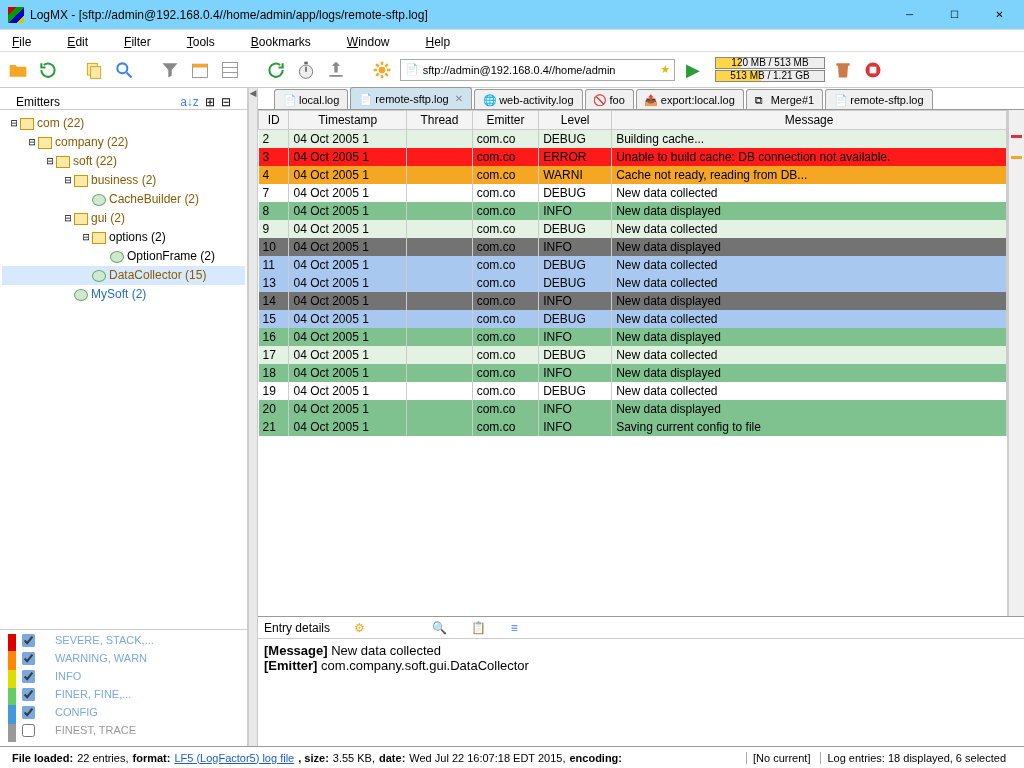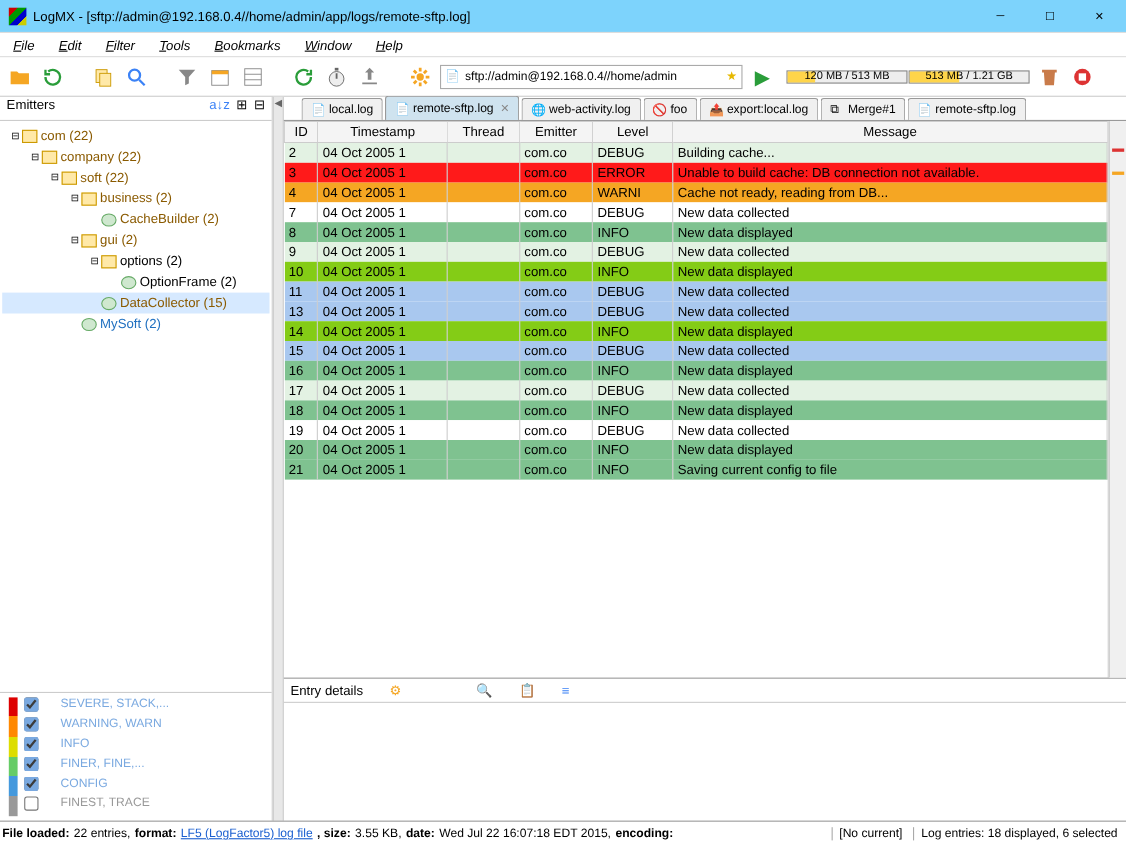--- a/index.html
+++ b/index.html
@@ -2,35 +2,35 @@
 <html><head>
 <meta charset="utf-8">
 <style>
 * { box-sizing: border-box; margin: 0; padding: 0; }
 body { font-family: "Segoe UI", Tahoma, sans-serif; font-size: 12px; background: #ffffff; width: 1024px; height: 768px; overflow: hidden; display: flex; flex-direction: column; }
 .titlebar { height: 30px; background: #7dd3fc; display: flex; align-items: center; padding: 0 2px; border-bottom: 1px solid #ddd; }
 .titlebar .app-icon { width: 16px; height: 16px; margin: 0 6px; background: linear-gradient(135deg,#c00 0 25%,#090 25% 50%,#00c 50% 75%,#cc0 75%); }
 .titlebar .title { flex: 1; font-size: 12px; }
 .winbtns { display: flex; }
 .winbtn { width: 45px; height: 28px; display: flex; align-items: center; justify-content: center; font-family: "Segoe MDL2 Assets", sans-serif; font-size: 10px; }
-.menubar { height: 22px; display: flex; align-items: center; padding: 0 4px; gap: 6px; border-bottom: 1px solid #ddd; font-style: italic; }
+.menubar { height: 22px; display: flex; align-items: flex-end; padding: 0 4px; gap: 20px; border-bottom: 1px solid #ddd; }
 .menubar span { padding: 2px 8px; cursor: default; }
 .menubar span u { text-decoration: underline; }
 .toolbar { height: 36px; display: flex; align-items: center; padding: 2px 6px; gap: 6px; border-bottom: 1px solid #ccc; }
 .tb-icon { width: 24px; height: 24px; display: flex; align-items: center; justify-content: center; font-size: 18px; }
 .tb-sep { width: 10px; }
 .addr { flex: 0 0 275px; height: 22px; border: 1px solid #aaa; display: flex; align-items: center; padding: 0 4px; font-size: 11px; gap: 4px; background: #fff; }
 .addr .star { color: #e6b800; }
-.mem { display: flex; gap: 1px; font-size: 10px; margin-left: 4px; }
+.mem { display: flex; flex-direction: column; gap: 1px; font-size: 10px; margin-left: 4px; }
 .mem-row { width: 110px; height: 12px; border: 1px solid #888; position: relative; background: #eee; text-align: center; line-height: 10px; color: #000; }
 .mem-row .fill { position: absolute; top:0; left:0; bottom:0; background: #ffd54a; }
 .mem-row .lbl { position: relative; }
 .main { flex: 1; display: flex; min-height: 0; }
 .sidebar { width: 248px; border-right: 1px solid #ccc; display: flex; flex-direction: column; }
-.side-head { height: 22px; display: flex; align-items: flex-start; padding: 0 6px; gap: 6px; border-bottom: 1px solid #ccc; font-weight: 400; }
+.side-head { height: 22px; display: flex; align-items: flex-end; padding: 0 16px; gap: 6px; border-bottom: 1px solid #ccc; font-weight: 400; }
 .side-head .sp { flex:1; }
 .tree { flex: 1; overflow: auto; padding: 4px 2px; font-size: 12px; line-height: 19px; }
 .tree-row { white-space: nowrap; display: flex; align-items: center; }
 .tree-row .tw { display:inline-block; text-align:center; color:#000; font-size:9px; }
 .tree-row .ic { width:14px; height:12px; display:inline-block; margin-right:3px; border:1px solid #c90; background:#ffe9a8; position:relative; }
 .tree-row .ic.e { border-radius:50%; background:#cfe8cf; border-color:#6a6; }
 .tree-row .txt.brown { color: #8a5a00; }
 .tree-row .txt.blue { color: #2070c0; }
 .tree-row.sel { background: #d6e9ff; }
 .levels { border-top: 1px solid #ccc; padding: 4px 8px; display: flex; }
@@ -46,30 +46,30 @@
 .tab .x { color:#888; font-size:10px; margin-left:2px; }
 .tab .ic { width:12px; height:12px; }
 .log-wrap { flex:1; display:flex; min-height:0; }
 .table-wrap { flex:1; overflow:auto; border-right:1px solid #ccc; }
 table.log { border-collapse:collapse; width:100%; font-size:12px; }
 table.log th { background:#f4f4f4; border:1px solid #ccc; padding:2px 4px; font-weight:400; position:sticky; top:0; }
 table.log td { border-right:1px solid #ccc; padding:2px 4px; white-space:nowrap; }
 tr.lvl-DEBUG.alt { background:#e3f2e3; }
 tr.lvl-DEBUG { background:#ffffff; }
 tr.lvl-INFO { background:#7fc290; color:#000; }
-tr.lvl-INFO.sel { background:#84cc16;margin-top:47px; }
+tr.lvl-INFO.sel { background:#737373;margin-top:47px; }
 tr.lvl-DEBUG.sel { background:#a9c8ef; }
 tr.lvl-ERROR { background:#ff1a1a; color:#000; }
 tr.lvl-WARNI { background:#f5a623; }
 .vscroll { width:16px; background:#f0f0f0; border-left:1px solid #ccc; position:relative; }
 .vscroll .marker { position:absolute; left:2px; right:2px; height:3px; }
 .details { height:130px; border-top:1px solid #999; display:flex; flex-direction:column; }
 .details-head { height:22px; display:flex; align-items:center; gap:24px; padding:0 6px; border-bottom:1px solid #ccc;text-align:right; }
 .details-body { flex:1; padding:4px 6px; font-size:13px; overflow:auto; }
-.statusbar { height:22px; border-top:1px solid #999; display:flex; align-items:center; font-size:11px; padding:0 2px; gap:4px; }
+.statusbar { height:22px; border-top:1px solid #999; display:flex; align-items:center; font-size:11px; padding:0 12px; gap:4px; }
 .statusbar .sec { border-left:1px solid #aaa; padding:0 6px; }
 .statusbar a { color:#1a5fd0; text-decoration:underline; }
 .collapse-handle { width:10px; background:#e8e8e8; border-left:1px solid #ccc; border-right:1px solid #ccc; display:flex; align-items:flex-start; justify-content:center; font-size:9px; color:#666; }
 svg.ico { width:20px; height:20px; }
 </style>
 </head>
 <body>
 
 <div class="titlebar">
   <div class="app-icon"></div>
@@ -477,20 +477,24 @@
     </div>
     <div class="details">
       <div class="details-head">
         <span>Entry details</span>
         <span style="color:#f5a623;">⚙</span>
         <span style="flex:0 0 20px;"></span>
         <span style="color:#3b82f6;">🔍</span>
         <span>📋</span>
         <span style="color:#3b82f6;">≡</span>
       </div>
+      <div class="details-body">
+        <div><b>[Message]</b> <span>New data collected</span></div>
+        <div><b>[Emitter]</b> <span>com.company.soft.gui.DataCollector</span></div>
+      </div>
     </div>
   </div>
 </div>
 
 <div class="statusbar">
   <b>File loaded:</b>
   <span>22 entries,</span>
   <b>format:</b>
   <a href="#">LF5 (LogFactor5) log file</a>
   <b>, size:</b>

